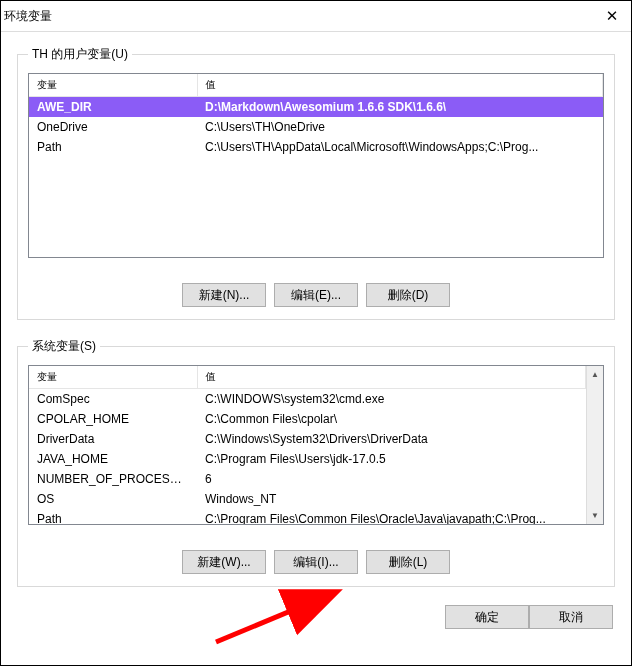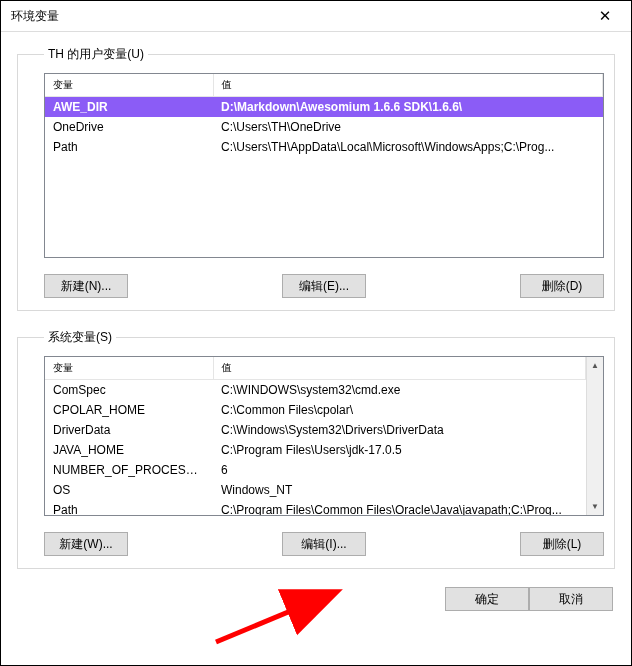--- a/index.html
+++ b/index.html
@@ -17,42 +17,42 @@
       height: 666px;
       display: flex;
       flex-direction: column;
       background: #fff;
       position: relative;
     }
     .titlebar {
       display: flex;
       align-items: center;
       justify-content: space-between;
-      padding: 6px 10px;
+      padding: 6px 3px;
       font-size: 12px;
       border-bottom: 1px solid #ddd;
     }
     .titlebar .title { }
     .titlebar .close {
       width: 32px;
       text-align: center;
       font-size: 15px;
       cursor: pointer;
     }
     .content {
       padding: 14px 16px 16px 16px;
       display: flex;
       flex-direction: column;
       gap: 18px;
       position: relative;
       flex: 1;
     }
     fieldset.group {
       border: 1px solid #d9d9d9;
-      padding: 10px 10px 12px 26px;
+      padding: 10px 10px 12px 10px;
       position: relative;
     }
     fieldset.group > legend {
       padding: 0 4px;
       font-size: 12px;
     }
     .table-wrap {
       border: 1px solid #828790;
       height: 185px;
       display: flex;
@@ -101,23 +101,23 @@
       overflow: hidden;
       text-overflow: ellipsis;
     }
     tbody tr.selected td {
       background: #8b5cf6;
       color: #fff;
       font-weight: bold;
     }
     .btn-row {
       display: flex;
-      justify-content: space-between;
+      justify-content: center;
       gap: 8px;
-      margin-top: 16px;
+      margin-top: 25px;
     }
     button.win {
       min-width: 84px;
       height: 24px;
       background: #e1e1e1;
       border: 1px solid #adadad;
       font-size: 12px;
       font-family: inherit;
       cursor: pointer;
       padding: 0 10px;

